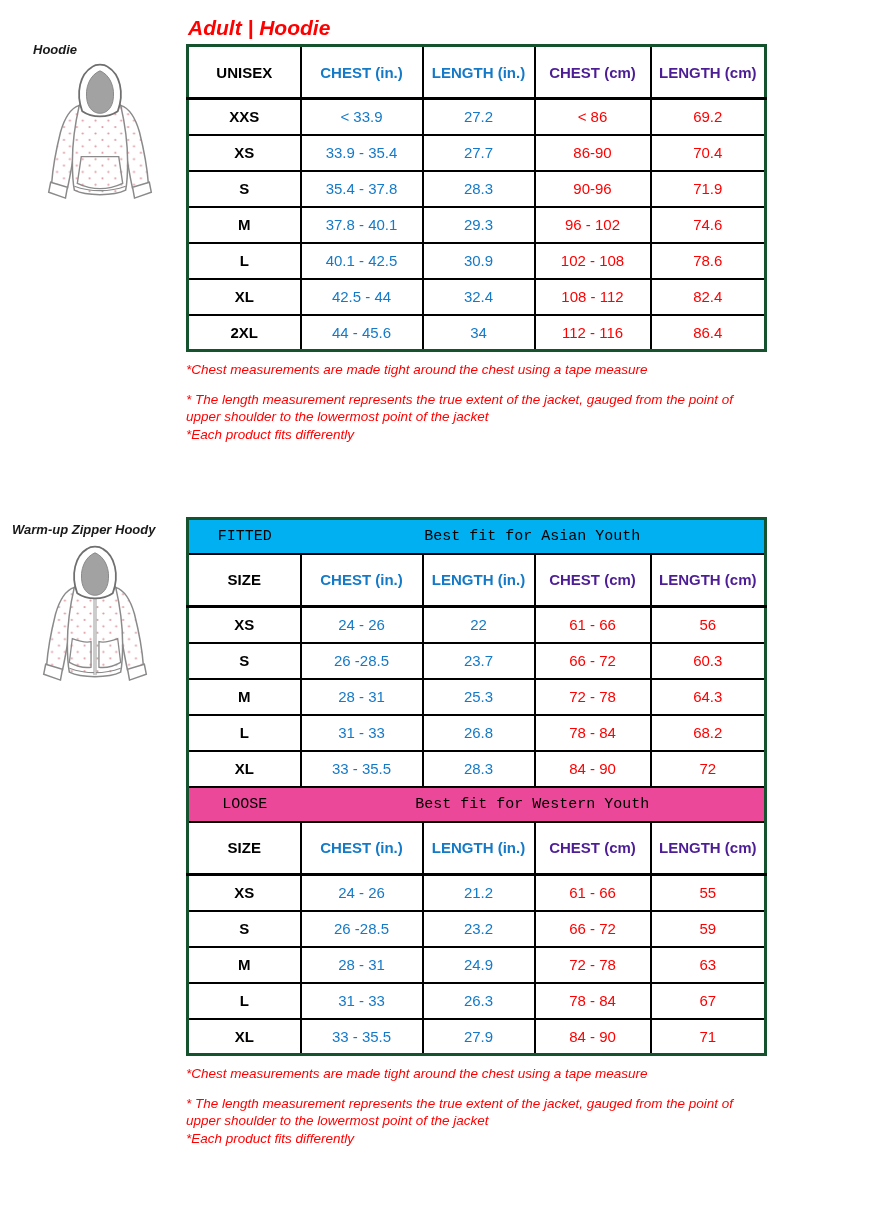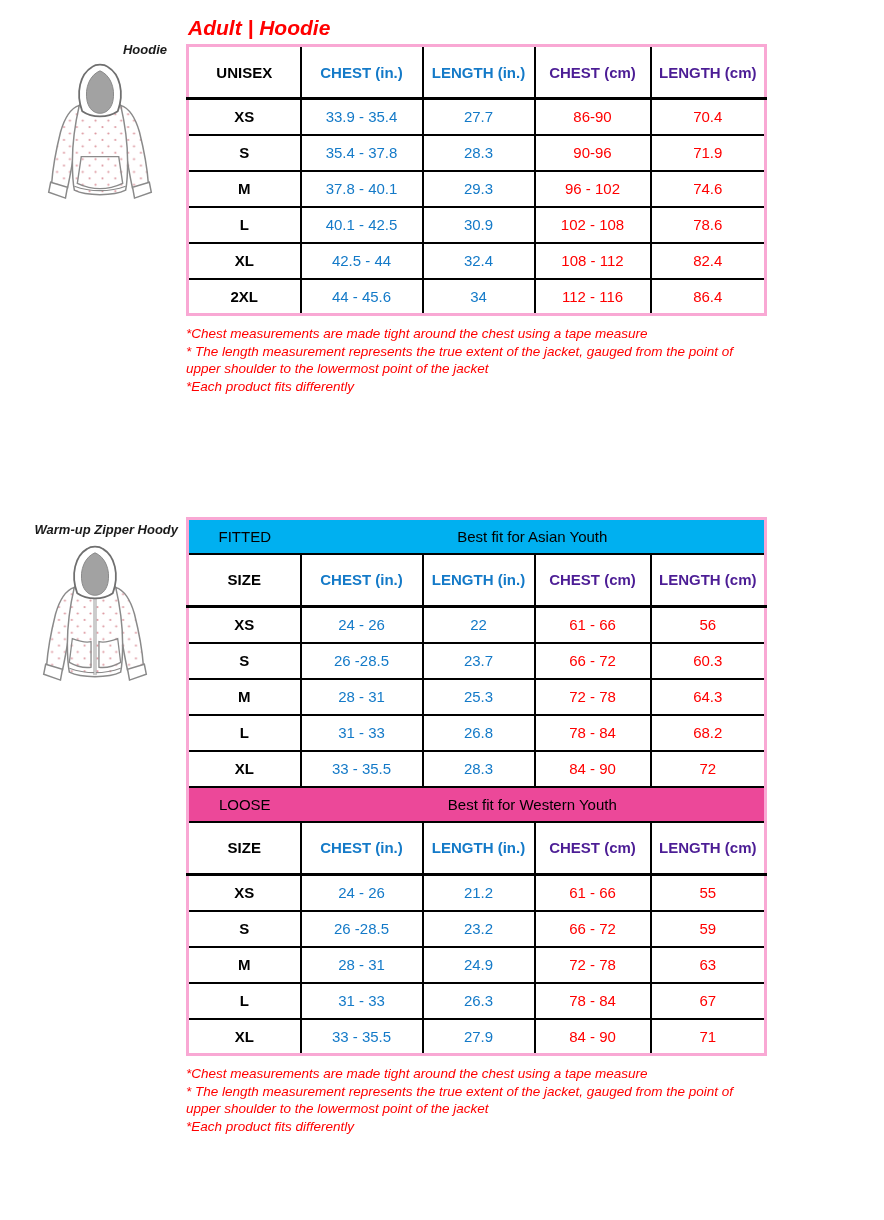--- a/index.html
+++ b/index.html
@@ -1,54 +1,54 @@
 <!DOCTYPE html>
 <html><head>
 <meta charset="utf-8">
 <style>
   html,body{margin:0;padding:0;}
   body{
     width:884px;height:1220px;background:#ffffff;position:relative;
     font-family:"Liberation Sans", sans-serif;color:#000;overflow:hidden;
   }
   
-  .illus{position:absolute;text-align:right;}
+  .illus{position:absolute;text-align:left;}
   #illus-adult{left:33px;top:42px;width:134px;}
   #illus-youth{left:12px;top:522px;width:166px;}
   .illus-label{font-size:13px;font-weight:bold;font-style:italic;color:#1a1a1a;margin-bottom:2px;}
   .illus svg{display:block;margin:0 auto;}
   
   .section{position:absolute;left:186px;width:578px;}
   #adult-section{top:16px;}
   #youth-section{top:517px;}
   .section-title{color:#ff0000;font-size:21px;font-weight:bold;font-style:italic;margin:0 0 4px 2px;line-height:24px;}
   
-  table.size-table{border-collapse:collapse;table-layout:fixed;width:578px;border:3px solid #f9a8d4;}
+  table.size-table{border-collapse:collapse;table-layout:fixed;width:578px;border:3px solid #14532d;}
   table.size-table th,table.size-table td{border:2px solid #000;text-align:center;vertical-align:middle;padding:0;}
   tr.header-row{height:53px;}
   tr.header-row th{font-size:15px;font-weight:bold;border-bottom:3px solid #000;}
   tbody.data-rows tr{height:36px;}
   tbody.data-rows td{font-size:15px;}
   .th-size{color:#000;}
   .th-in{color:#147ac8;}
   .th-cm{color:#4c1d95;}
   .c-size{color:#000;font-weight:bold;font-size:14px;}
   .c-in{color:#147ac8;}
   .c-cm{color:#ff0000;}
   tr.band{height:35px;}
-  tr.band td{font-size:15px;color:#000;}
+  tr.band td{font-size:15px;color:#000;font-family:Liberation Mono, monospace;}
   tr.band.fitted td{background:#00b0f0;}
   tr.band.loose td{background:#ec4899;}
   tr.band td:first-child{border-right:none;}
   tr.band td:last-child{border-left:none;}
   
   .notes{width:578px;color:#ff0000;font-style:italic;font-size:13.5px;line-height:1.3;}
   .notes p{margin:0;}
   .notes p:nth-child(1){margin-top:9px;}
-  .notes p:nth-child(2){}
+  .notes p:nth-child(2){margin-top:12px;}
   .notes p:nth-child(3){}
 </style>
 </head>
 <body>
 
 <div class="illus" id="illus-adult">
   <div class="illus-label">Hoodie</div>
   <svg width="132" height="146" viewBox="0 0 132 148">
     <defs>
       <pattern id="dots1" width="13" height="13" patternUnits="userSpaceOnUse">
@@ -118,20 +118,27 @@
       <tr class="header-row">
         <th class="th-size">UNISEX</th>
         <th class="th-in">CHEST (in.)</th>
         <th class="th-in">LENGTH (in.)</th>
         <th class="th-cm">CHEST (cm)</th>
         <th class="th-cm">LENGTH (cm)</th>
       </tr>
     </thead>
     <tbody class="data-rows" data-rows="adult.table.rows">
         <tr>
+          <td class="c-size">XXS</td>
+          <td class="c-in">&lt; 33.9</td>
+          <td class="c-in">27.2</td>
+          <td class="c-cm">&lt; 86</td>
+          <td class="c-cm">69.2</td>
+        </tr>
+        <tr>
           <td class="c-size">XS</td>
           <td class="c-in">33.9 - 35.4</td>
           <td class="c-in">27.7</td>
           <td class="c-cm">86-90</td>
           <td class="c-cm">70.4</td>
         </tr>
         <tr>
           <td class="c-size">S</td>
           <td class="c-in">35.4 - 37.8</td>
           <td class="c-in">28.3</td>

